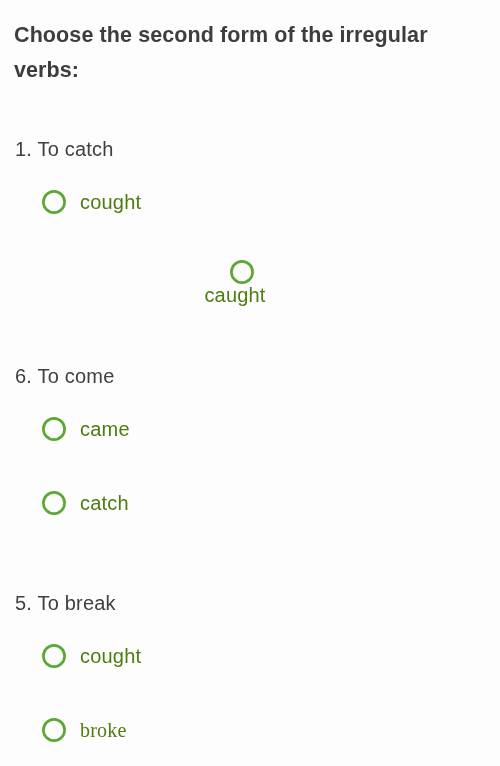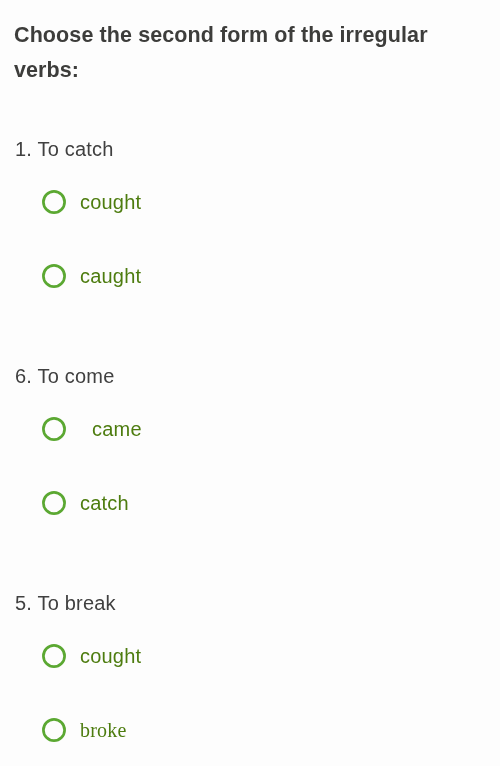--- a/index.html
+++ b/index.html
@@ -89,34 +89,34 @@
 
     <div class="option-row" style="top:47px;">
       <span class="radio-outer">
         <svg viewBox="0 0 26 26" xmlns="http://www.w3.org/2000/svg">
           <circle cx="13" cy="13" r="10.6" fill="none" stroke="#5ba832" stroke-width="2.7"></circle>
         </svg>
       </span>
       <span class="option-label">cought</span>
     </div>
 
-    <div class="option-row" style="top:121px;">
+    <div class="option-row" style="top:121px;flex-direction:column;">
       <span class="radio-outer">
         <svg viewBox="0 0 26 26" xmlns="http://www.w3.org/2000/svg">
           <circle cx="13" cy="13" r="10.6" fill="none" stroke="#5ba832" stroke-width="2.7"></circle>
         </svg>
       </span>
       <span class="option-label">caught</span>
     </div>
   </div>
 
   <div class="question-block" style="top:365px;">
     <div class="q-title">6. To come</div>
 
-    <div class="option-row" style="top:47px;gap:12px;">
+    <div class="option-row" style="top:47px;">
       <span class="radio-outer">
         <svg viewBox="0 0 26 26" xmlns="http://www.w3.org/2000/svg">
           <circle cx="13" cy="13" r="10.6" fill="none" stroke="#5ba832" stroke-width="2.7"></circle>
         </svg>
       </span>
       <span class="option-label">came</span>
     </div>
 
     <div class="option-row" style="top:121px;">
       <span class="radio-outer">

